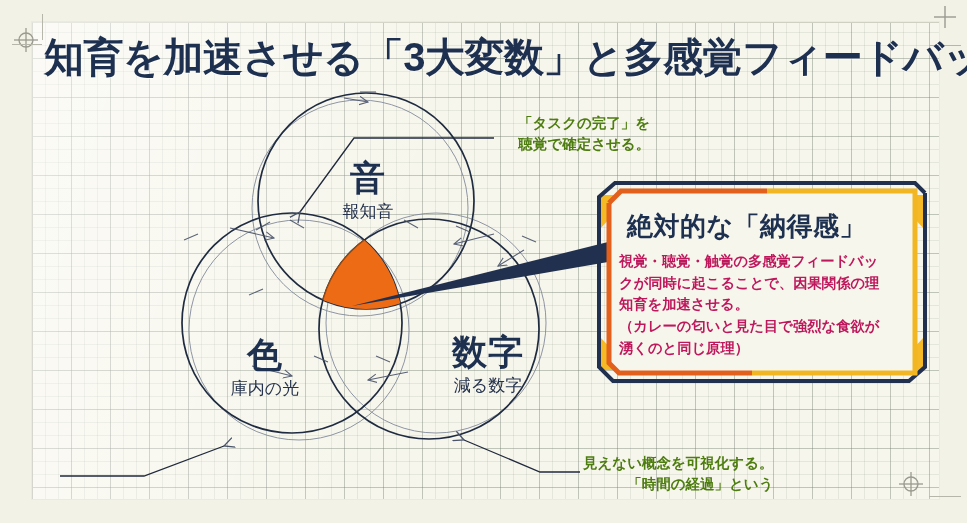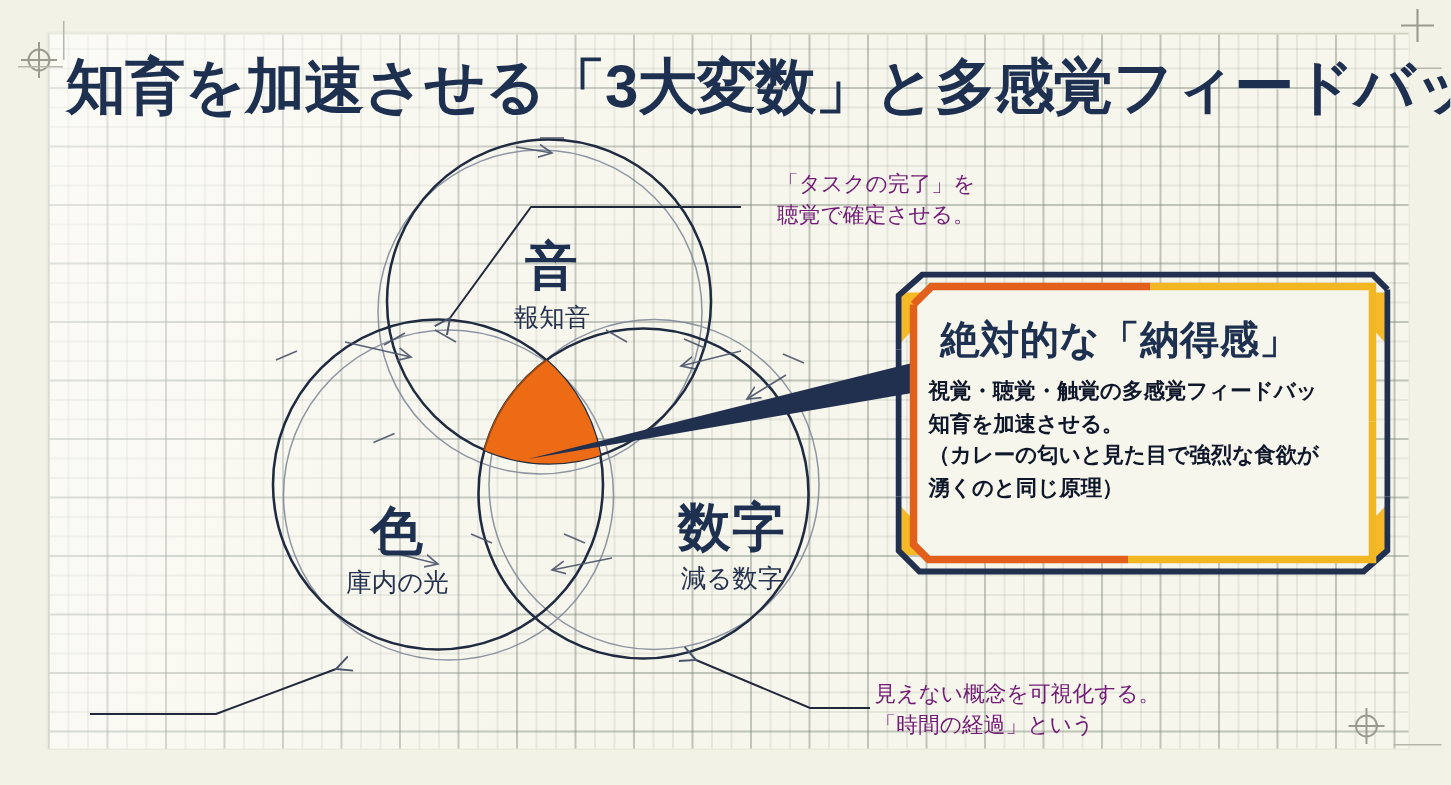--- a/index.html
+++ b/index.html
@@ -47,34 +47,34 @@
   
   #venn{position:absolute;left:24px;top:80px;}
   
   .vlabel{position:absolute;text-align:center;color:#1e3050;}
   .vlabel .big{font-size:35px;font-weight:bold;line-height:1.05;letter-spacing:1px;}
   .vlabel .sub{font-size:17px;font-weight:normal;margin-top:3px;color:#24324d;}
   #lab-oto{left:313px;top:160px;width:110px;}
   #lab-iro{left:205px;top:337px;width:120px;}
   #lab-suji{left:428px;top:334px;width:120px;}
   
-  .anno{position:absolute;color:#701a75;font-size:14.5px;font-weight:normal;line-height:1.45;white-space:nowrap;}
+  .anno{position:absolute;color:#4d7c0f;font-size:14.5px;font-weight:bold;line-height:1.45;white-space:nowrap;text-align:right;}
   #anno-top{left:518px;top:113px;}
   #anno-bl{left:44px;top:452px;}
   #anno-br{left:583px;top:453px;}
   
   #callout{position:absolute;left:597px;top:181px;width:330px;height:247px;border-radius:17px;}
   .cal-head{
     position:absolute;left:30px;top:28px;
     font-size:26px;font-weight:bold;color:#1e3050;letter-spacing:.5px;
     white-space:nowrap;
   }
   .cal-body{
     position:absolute;left:22px;top:70px;right:16px;
-    font-size:14.3px;font-weight:bold;color:#0f172a;line-height:1.52;
+    font-size:14.3px;font-weight:bold;color:#be185d;line-height:1.52;
   }
   .cal-body p{margin:0;}
 </style>
 </head>
 <body>
 
 <div id="stage">
 
   <div class="paper"></div>
   <div class="paper-fade"></div>
@@ -218,19 +218,20 @@
 
       <path d="M12,22 L24,10 L170,10" fill="none" stroke="#E2601C" stroke-width="5"></path>
       <path d="M170,10 L318,10 L318,100" fill="none" stroke="#F2B622" stroke-width="5"></path>
       <path d="M318,100 L318,192 L155,192" fill="none" stroke="#F2B622" stroke-width="5"></path>
       <path d="M155,192 L22,192 L12,182 L12,22" fill="none" stroke="#E2601C" stroke-width="5"></path>
     </svg>
 
     <div class="cal-head">絶対的な「納得感」</div>
     <div class="cal-body">
       <p>視覚・聴覚・触覚の多感覚フィードバッ</p>
+      <p>クが同時に起こることで、因果関係の理</p>
       <p>知育を加速させる。</p>
       <p>（カレーの匂いと見た目で強烈な食欲が</p>
       <p>湧くのと同じ原理）</p>
     </div>
   </div>
 
 </div>
 
 </body></html>

